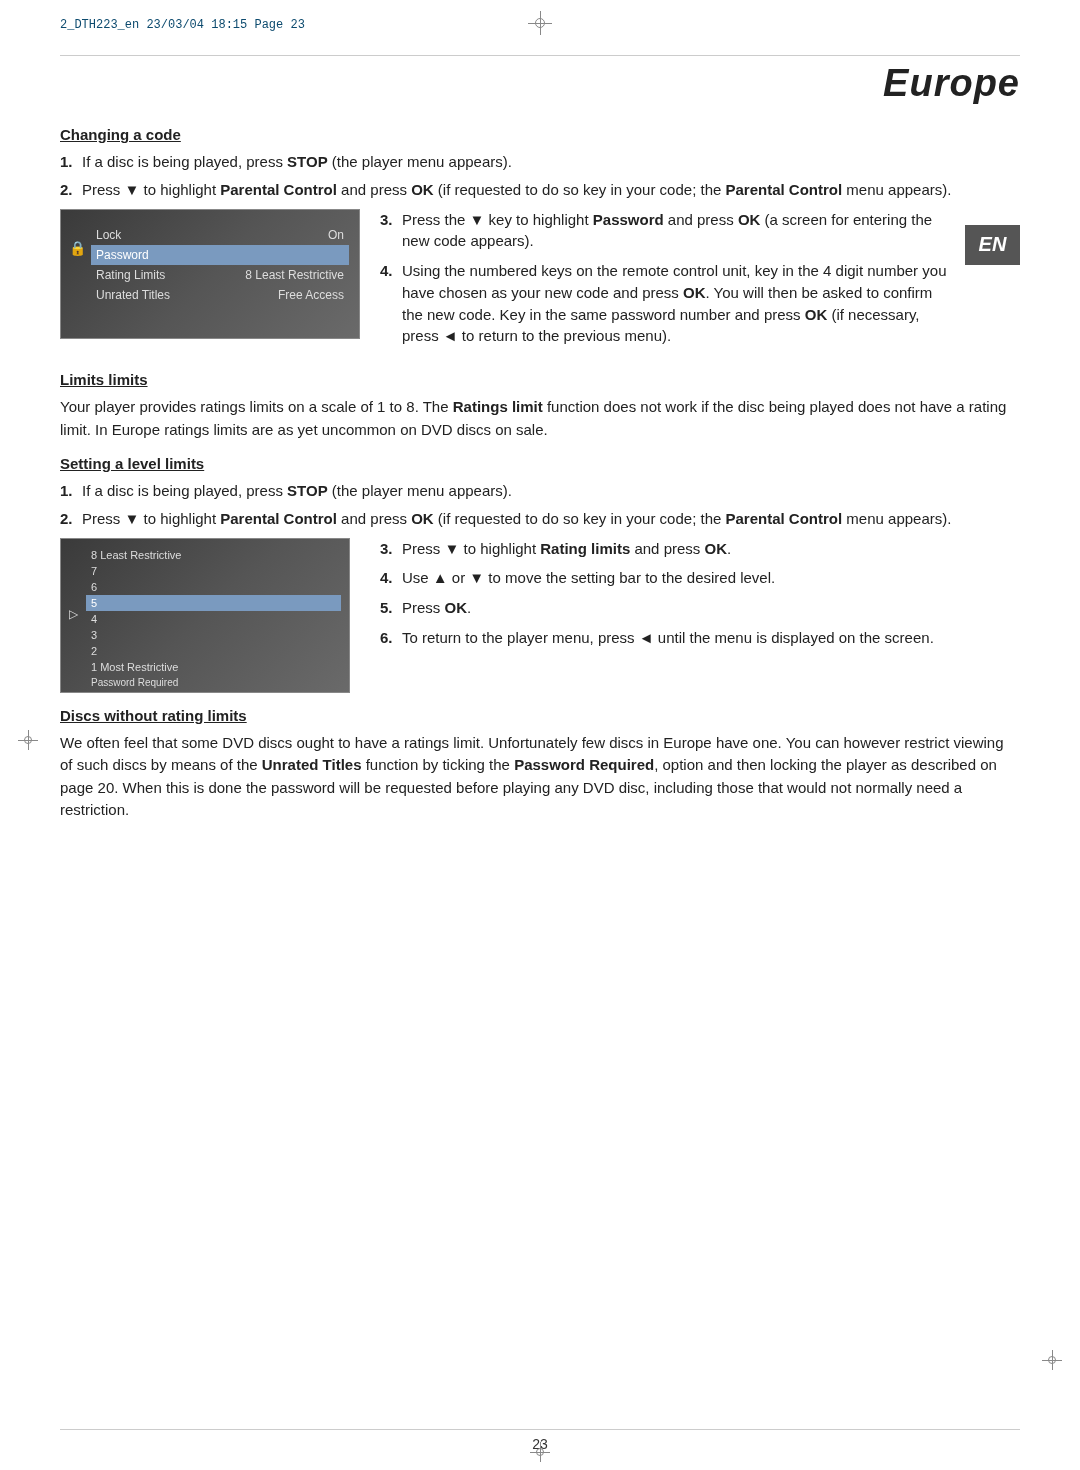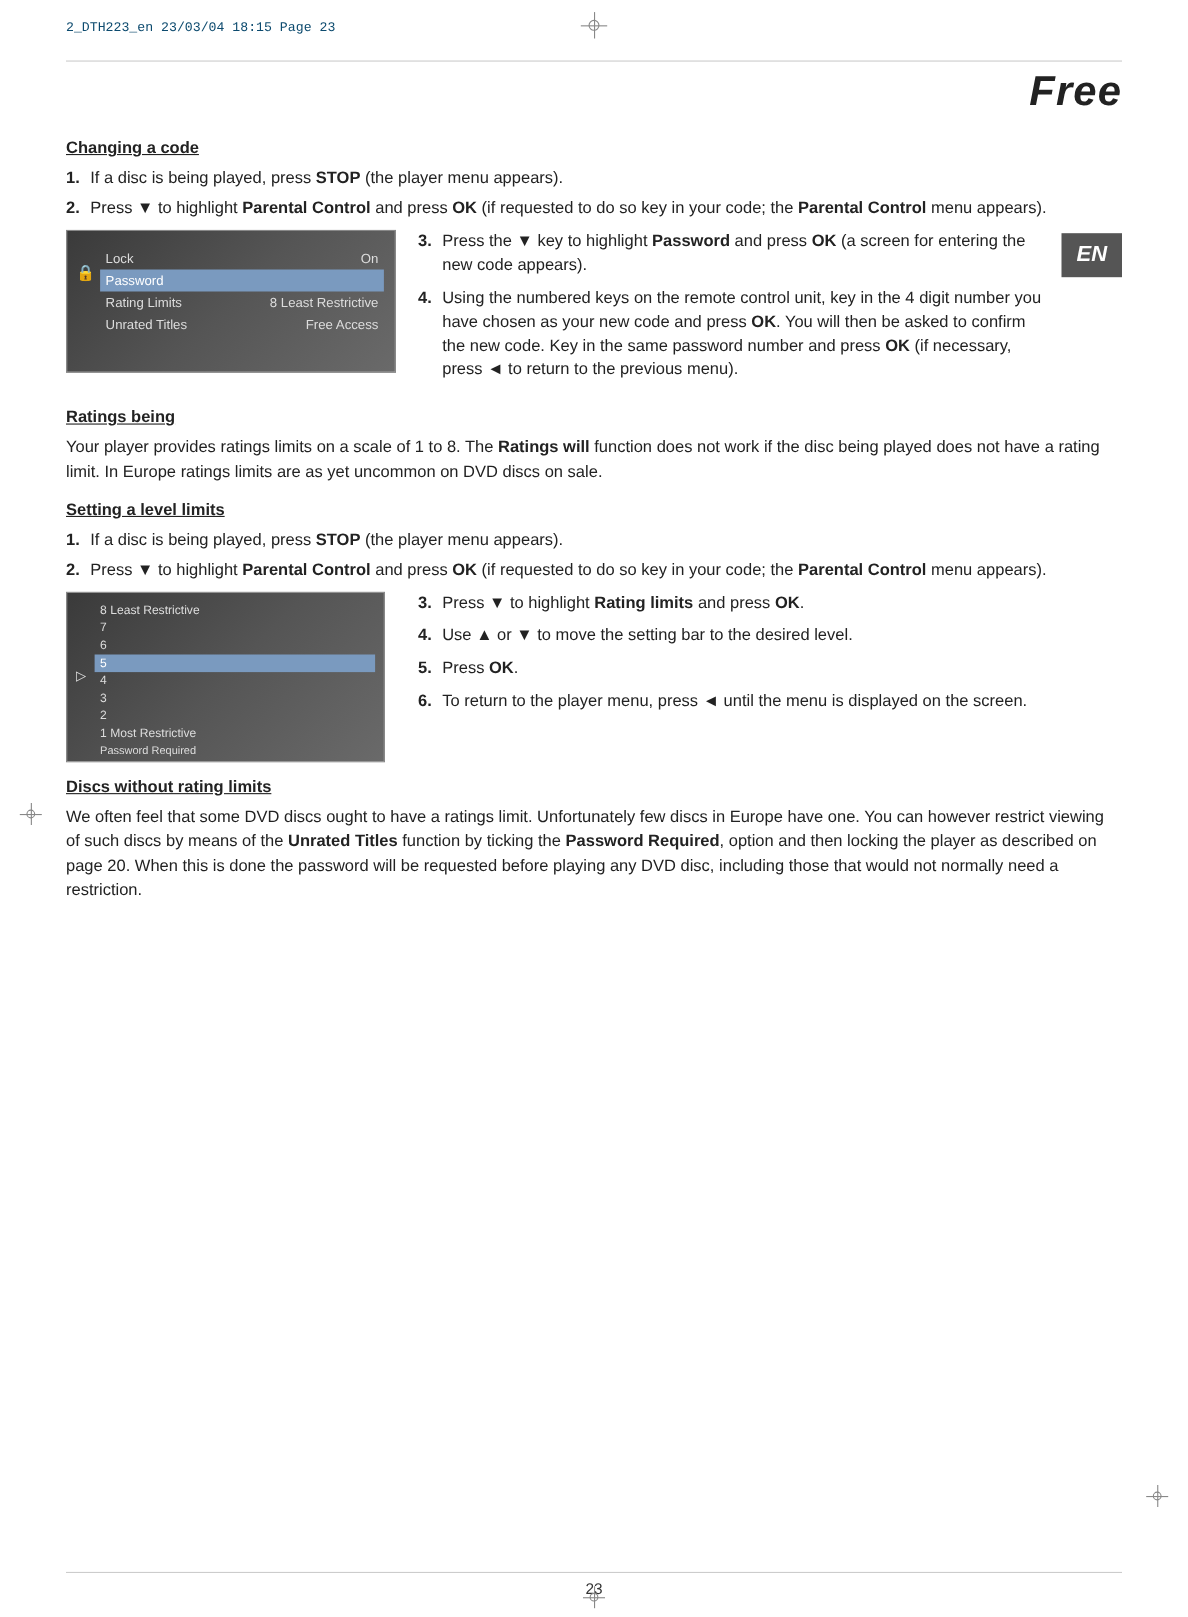--- a/index.html
+++ b/index.html
@@ -277,21 +277,21 @@
 <div class="header-meta">2_DTH223_en  23/03/04  18:15  Page 23</div>
 
 <div class="header-crosshair" style="top:8px; left:50%; transform:translateX(-50%); position:absolute;">
   <div class="crosshair">
       <div class="crosshair-circle"></div>
     </div>
 </div>
 
 <hr class="top-rule">
 
-<div class="page-title">Free</div>
+<div class="page-title">Europe</div>
 
 <div class="left-crosshair" style="top: 730px;">
   <div class="crosshair" style="width:20px;height:20px;">
       <div class="crosshair-circle" style="width:8px;height:8px;"></div>
     </div>
 </div>
 
 <div class="right-crosshair" style="top: 1350px;">
   <div class="crosshair" style="width:20px;height:20px;">
       <div class="crosshair-circle" style="width:8px;height:8px;"></div>
@@ -333,40 +333,40 @@
             </div>
             <div class="menu-row">
               <span>Unrated Titles</span>
               <span>Free Access</span>
             </div>
           </div>
         </div>
       </div>
       <div class="right-col" style="position:relative;">
 
-        <div class="en-badge" style="position:absolute; right:0; top:3px;">EN</div>
+        <div class="en-badge" style="position:absolute; right:0; top:16px;">EN</div>
 
         <ul class="num-list" style="padding-right: 65px;">
           <li>
             <span class="num">3.</span>
             <span>Press the ▼ key to highlight <b>Password</b> and press <b>OK</b> (a screen for entering the new code appears).</span>
           </li>
           <li style="margin-top:8px;">
             <span class="num">4.</span>
             <span>Using the numbered keys on the remote control unit, key in the 4 digit number you have chosen as your new code and press <b>OK</b>. You will then be asked to confirm the new code. Key in the same password number and press <b>OK</b> (if necessary, press ◄ to return to the previous menu).</span>
           </li>
         </ul>
       </div>
     </div>
   </div>
 
   <div style="margin-bottom: 14px;">
-    <div class="section-heading">Ratings being</div>
+    <div class="section-heading">Limits limits</div>
     <p class="body-text">
-      Your player provides ratings limits on a scale of 1 to 8. The <b>Ratings will</b> function does not work if the disc being played does not have a rating limit. In Europe ratings limits are as yet uncommon on DVD discs on sale.
+      Your player provides ratings limits on a scale of 1 to 8. The <b>Ratings limit</b> function does not work if the disc being played does not have a rating limit. In Europe ratings limits are as yet uncommon on DVD discs on sale.
     </p>
   </div>
 
   <div style="margin-bottom: 14px;">
     <div class="section-heading">Setting a level limits</div>
 
     <ul class="num-list">
       <li>
         <span class="num">1.</span>
         <span>If a disc is being played, press <b>STOP</b> (the player menu appears).</span>

